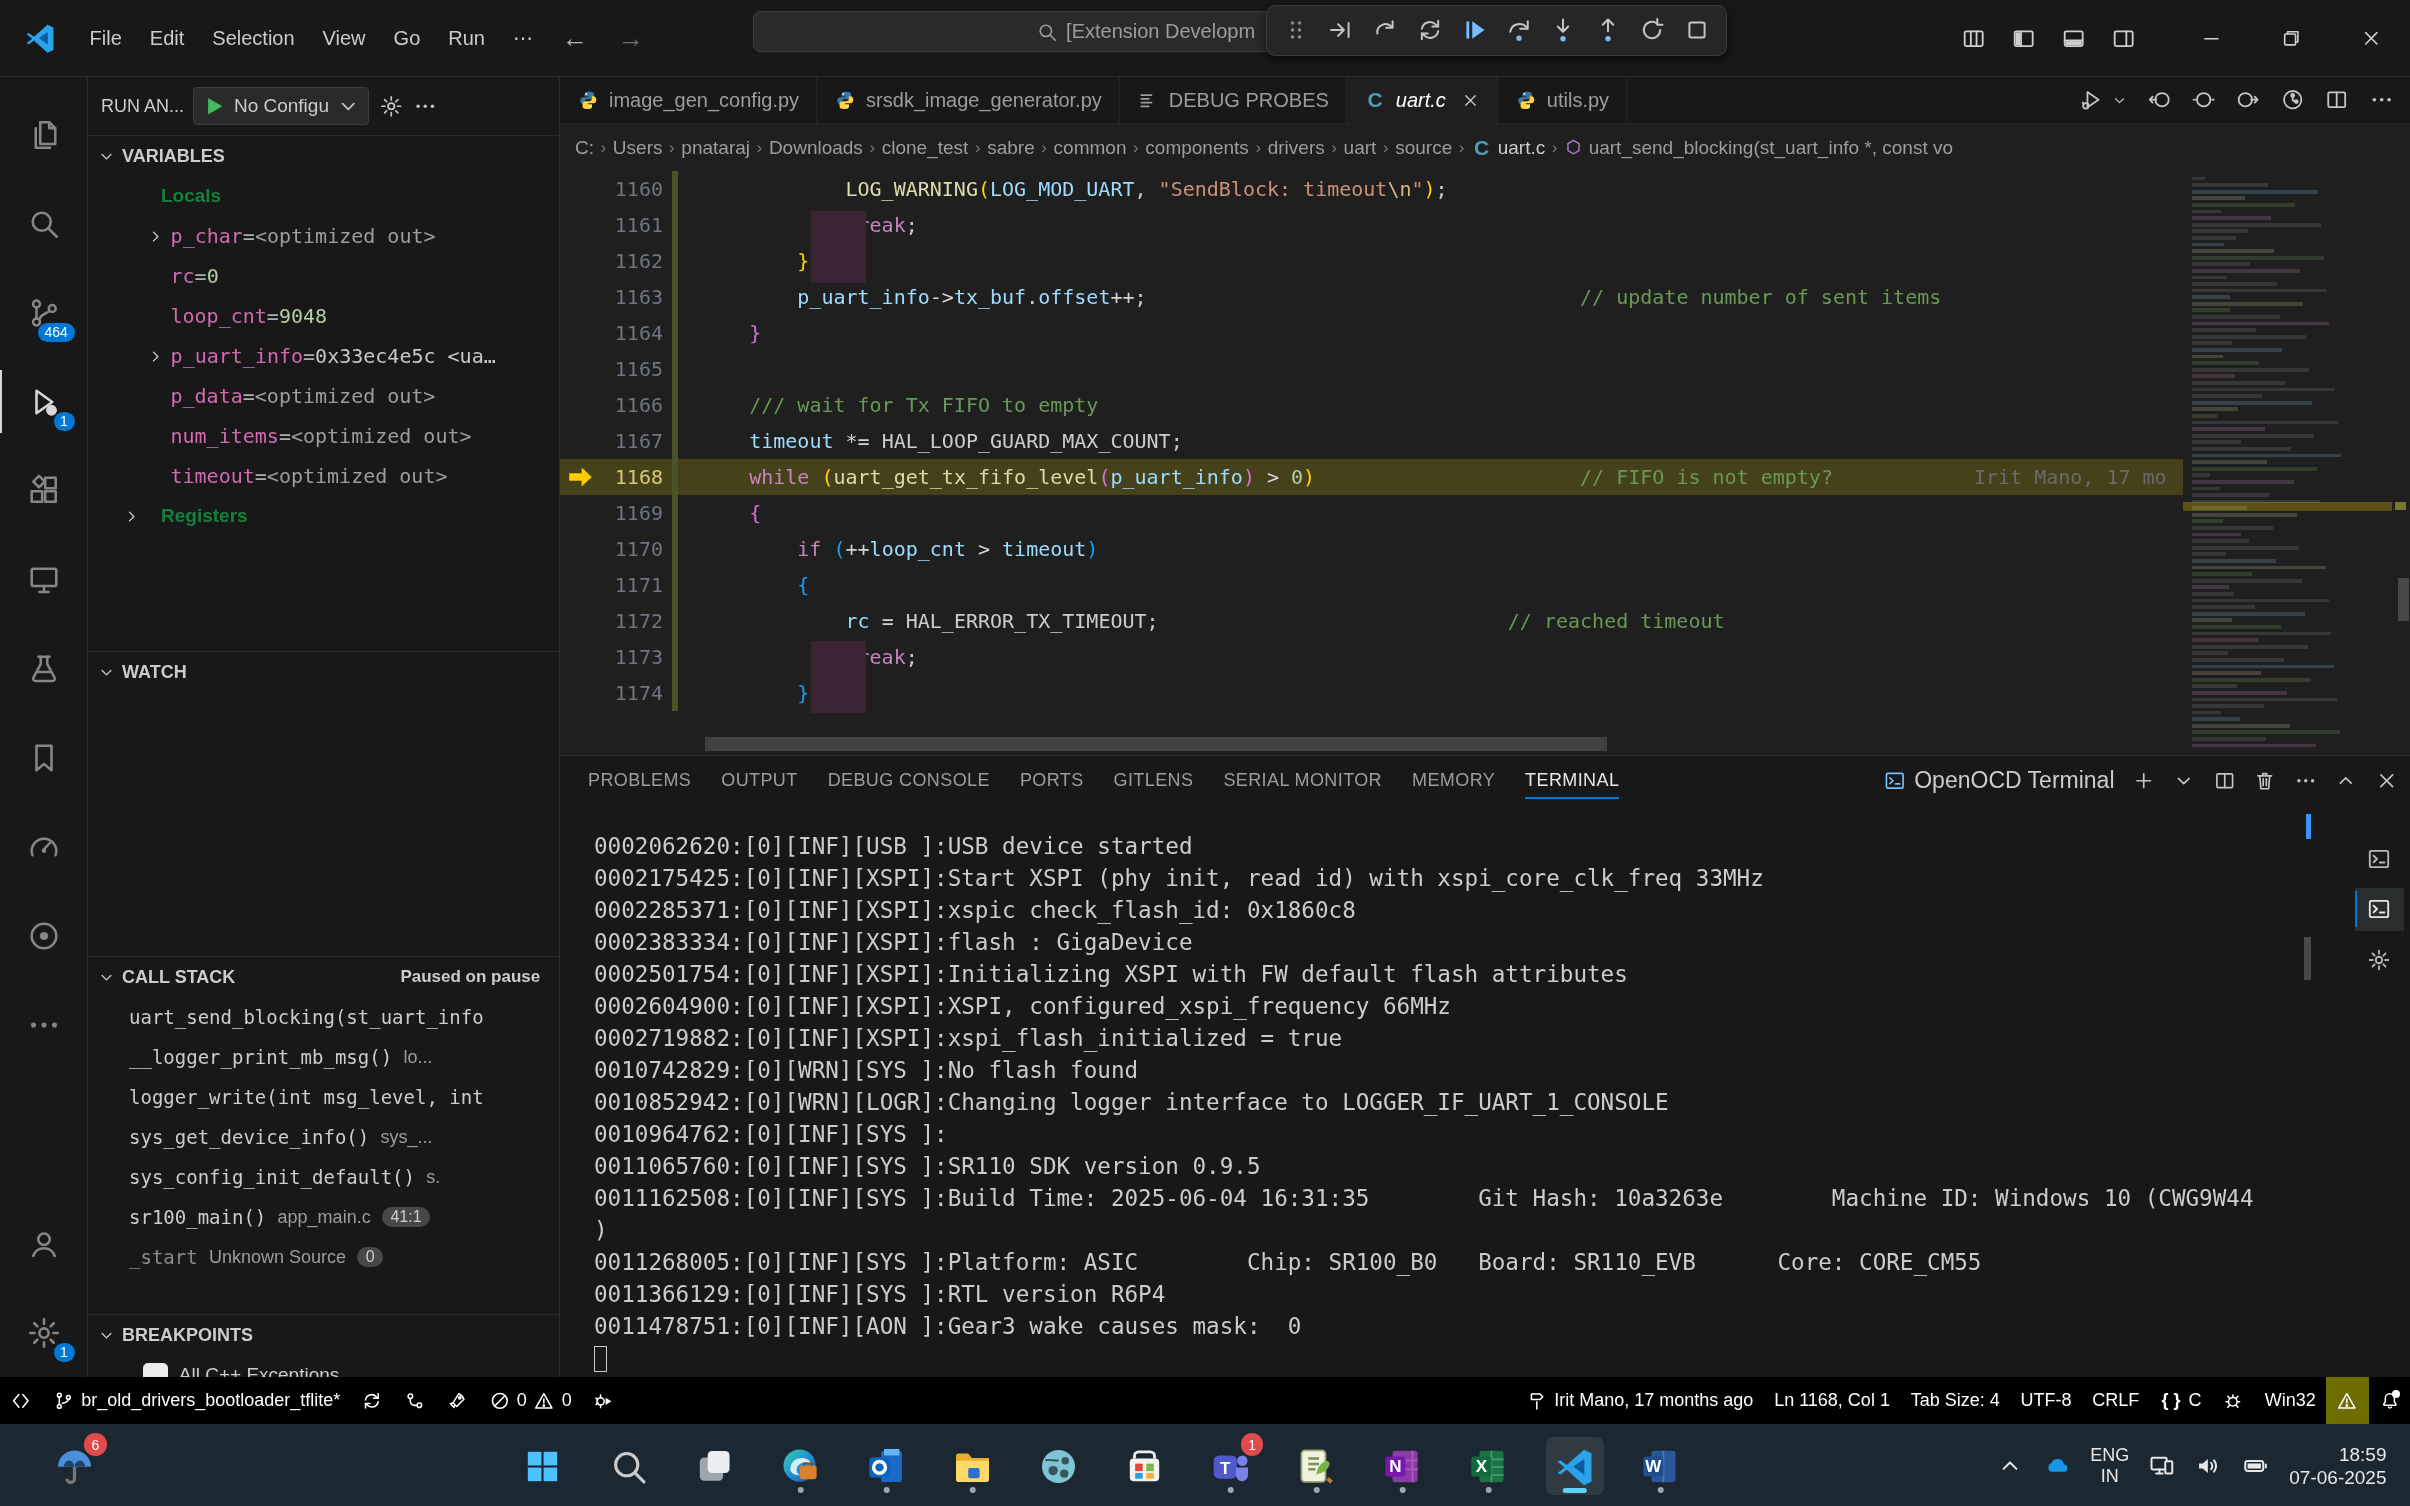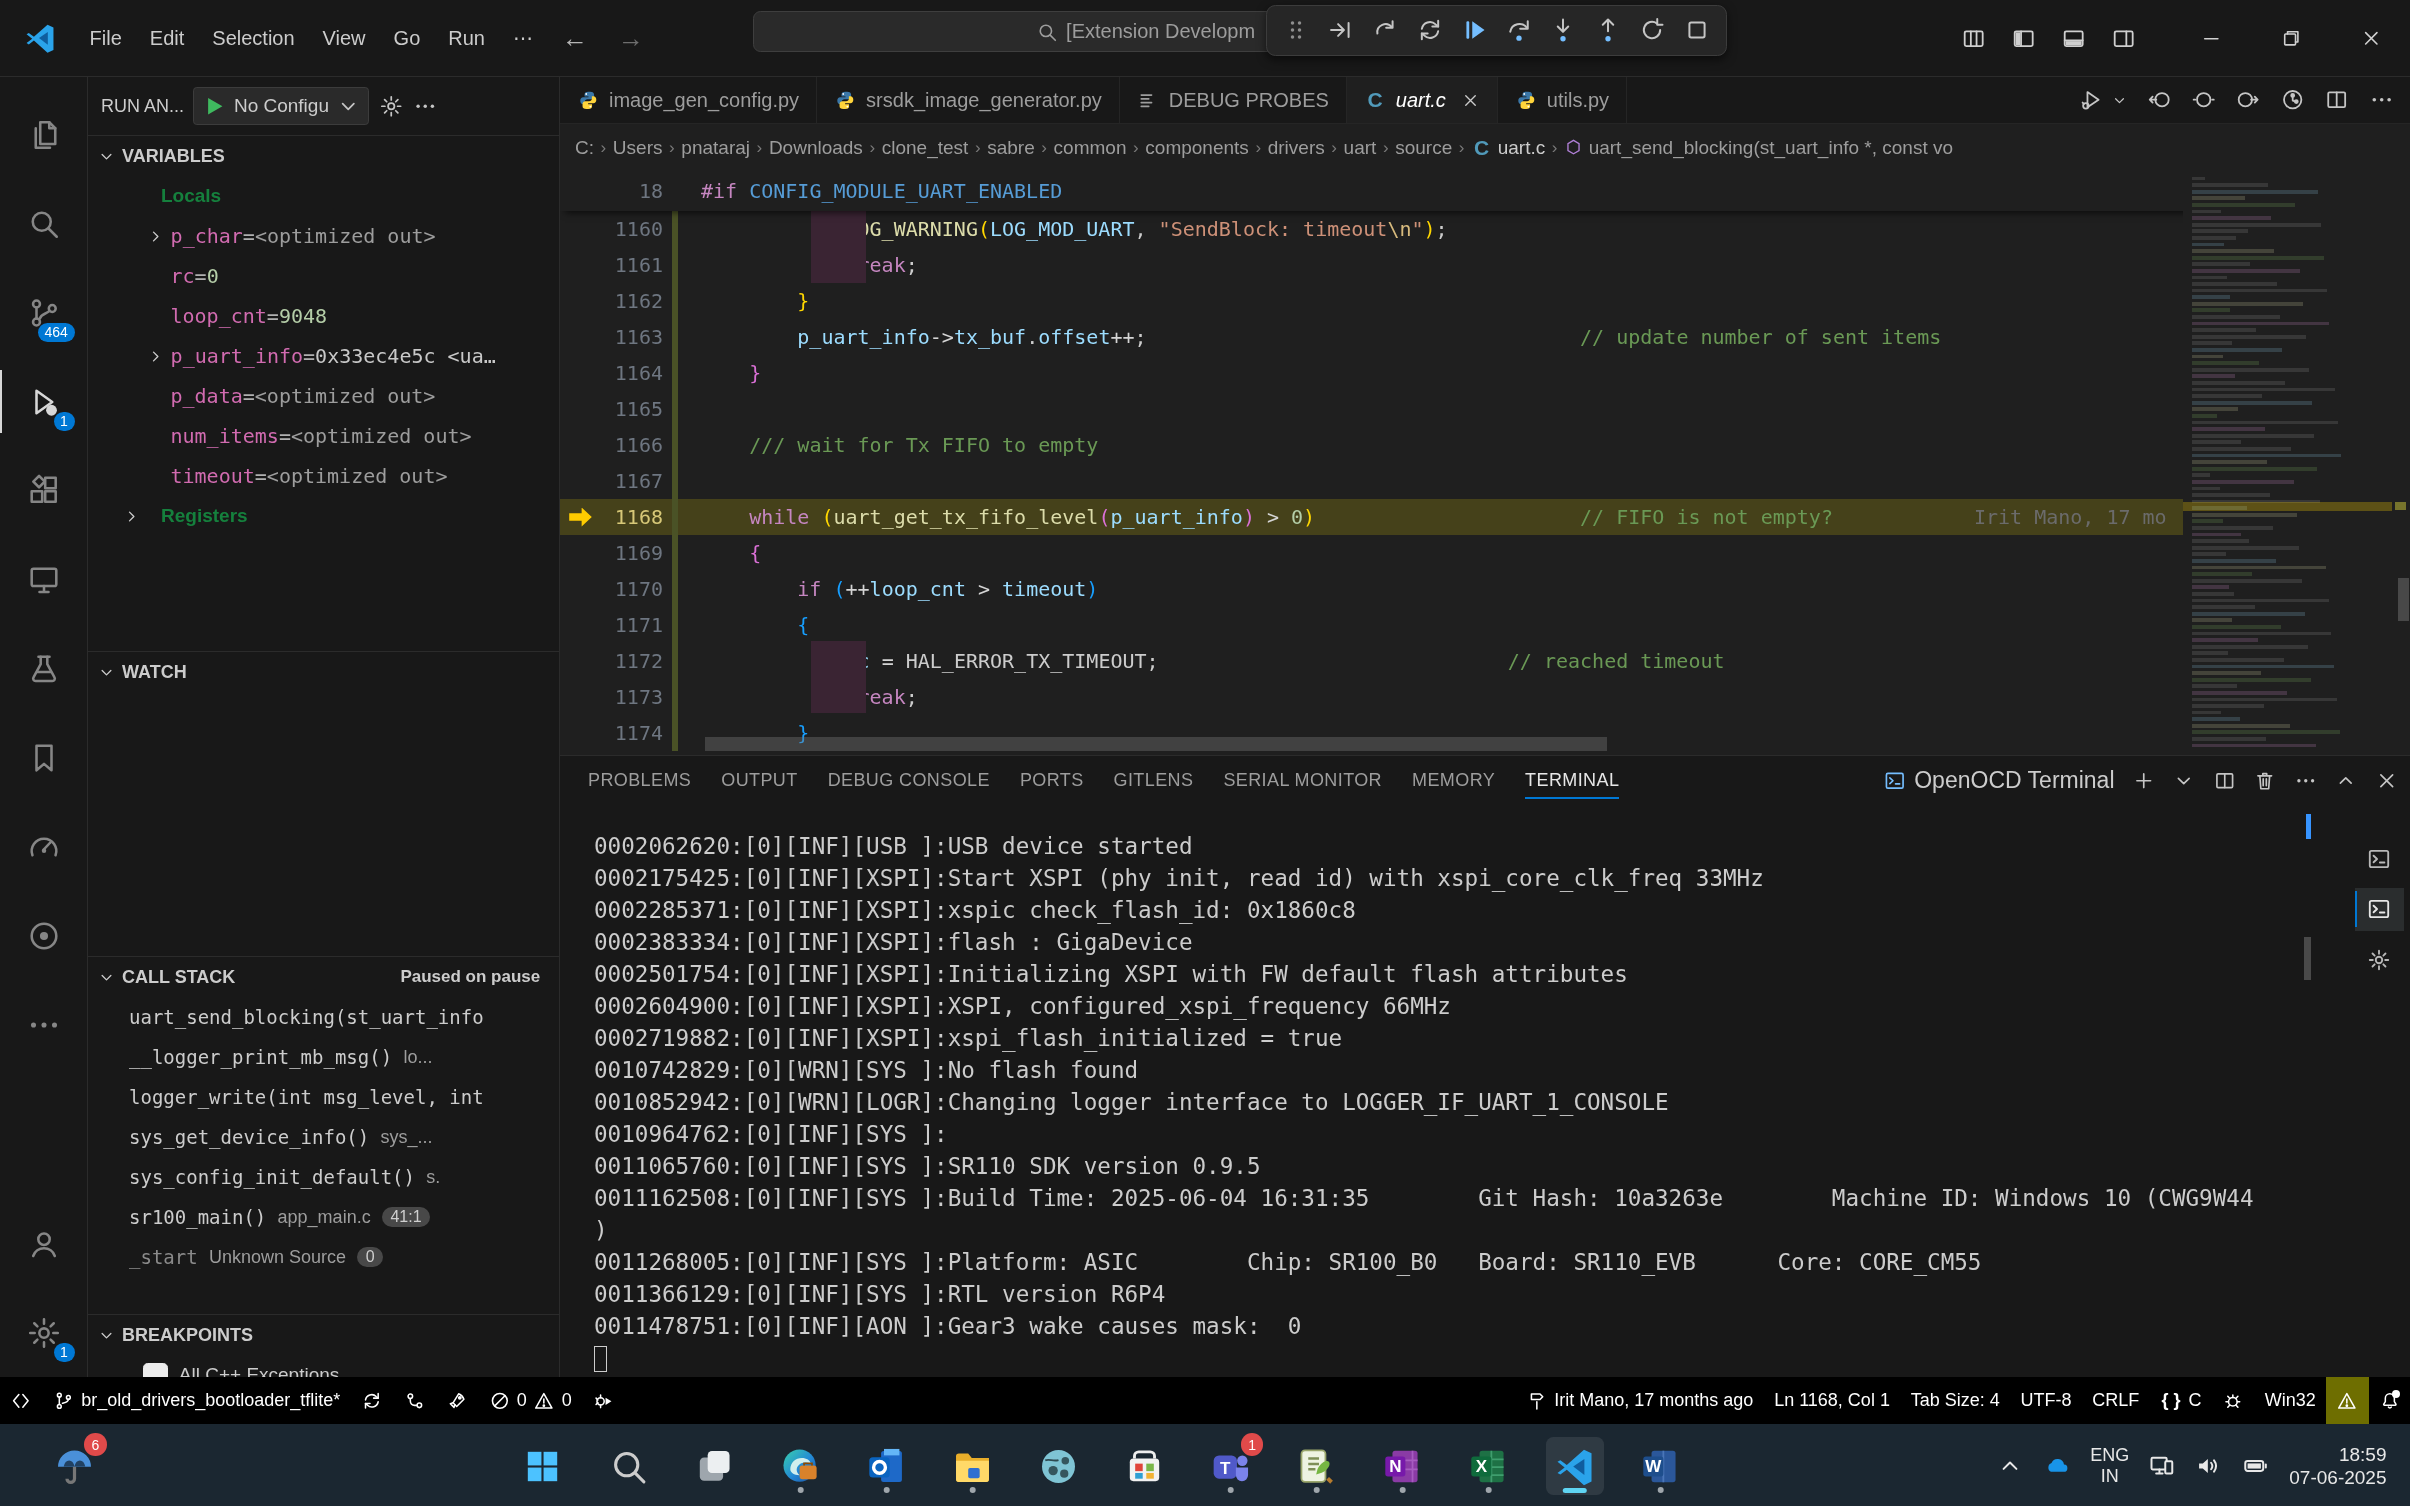--- a/index.html
+++ b/index.html
@@ -763,26 +763,20 @@
           <span style="margin-right: 5.6px;">
             <svg viewBox="0 0 24 24" width="19" height="19" fill="none" stroke="#b180d7" stroke-width="1.7">
               <path d="M12 3l7 4v9l-7 4-7-4V7z"></path>
             </svg>
           </span>
           <span>uart_send_blocking(st_uart_info *, const vo</span>
         </span>
       </div>
     <div id="code-region">
       <div id="code-lines">
-          <div class="code-line sticky">
-            <span class="g-arrow"></span>
-            <span class="ln">18</span>
-            <span class="chg"></span>
-            <pre class="ct"><span class="tk-pre">#if </span><span class="tk-mac">CONFIG_MODULE_UART_ENABLED</span></pre>
-          </div>
           <div class="code-line">
             <span class="g-arrow"></span>
             <span class="ln">1160</span>
             <span class="chg mod"></span>
             <pre class="ct"><span class="tk-pun">            </span><span class="tk-fn">LOG_WARNING</span><span class="tk-p1">(</span><span class="tk-var">LOG_MOD_UART</span><span class="tk-pun">, </span><span class="tk-str">"SendBlock: timeout</span><span class="tk-esc">\n</span><span class="tk-str">"</span><span class="tk-p1">)</span><span class="tk-pun">;</span></pre>
           </div>
           <div class="code-line">
             <span class="g-arrow"></span>
             <span class="ln">1161</span>
             <span class="chg mod"></span>
@@ -815,20 +809,21 @@
           <div class="code-line">
             <span class="g-arrow"></span>
             <span class="ln">1166</span>
             <span class="chg mod"></span>
             <pre class="ct"><span class="tk-pun">    </span><span class="tk-cmt">/// wait for Tx FIFO to empty</span></pre>
           </div>
           <div class="code-line">
             <span class="g-arrow"></span>
             <span class="ln">1167</span>
             <span class="chg mod"></span>
+            <pre class="ct"><span class="tk-pun">    </span><span class="tk-var">timeout</span><span class="tk-op"> *= </span><span class="tk-def">HAL_LOOP_GUARD_MAX_COUNT</span><span class="tk-pun">;</span></pre>
           </div>
           <div class="code-line current">
             <span class="g-arrow">
               <span class="cur-arrow"></span>
             </span>
             <span class="ln">1168</span>
             <span class="chg mod"></span>
             <pre class="ct"><span class="tk-pun">    </span><span class="tk-kw">while</span><span class="tk-pun"> </span><span class="tk-p1">(</span><span class="tk-fn">uart_get_tx_fifo_level</span><span class="tk-p2">(</span><span class="tk-var">p_uart_info</span><span class="tk-p2">)</span><span class="tk-op"> &gt; </span><span class="tk-num">0</span><span class="tk-p1">)</span><span class="tk-pun">                      </span><span class="tk-cmt">// FIFO is not empty?</span><span class="blame mono">Irit Mano, 17 mo</span></pre>
           </div>
           <div class="code-line">

